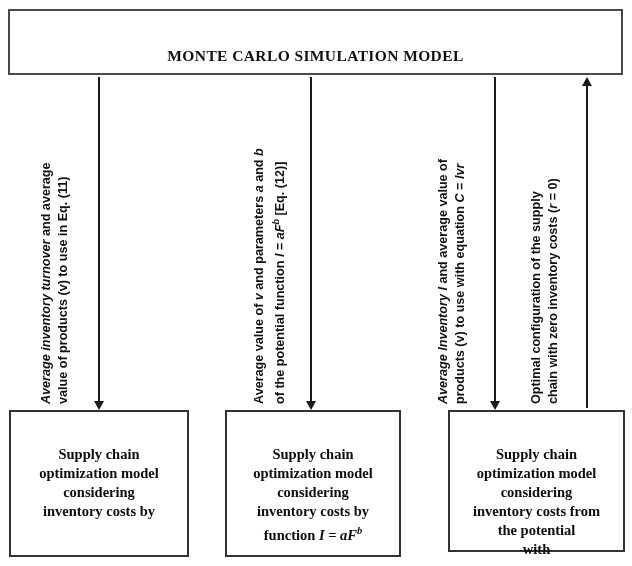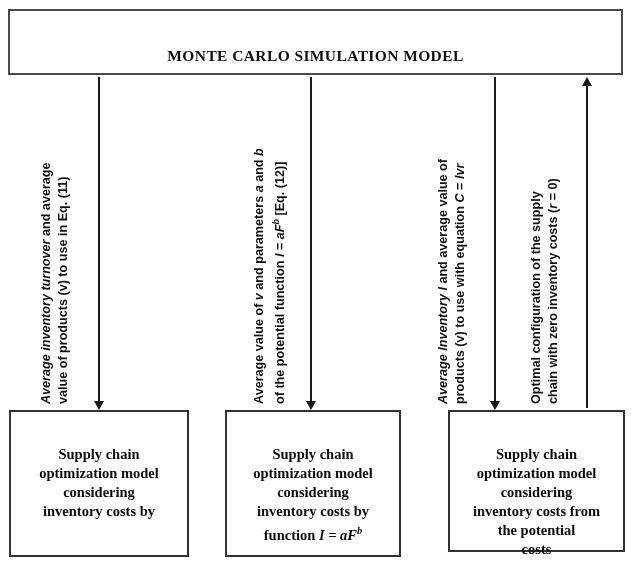--- a/index.html
+++ b/index.html
@@ -195,17 +195,17 @@
     </div>
   </div>
 
   <div class="proc-box" style="left:448px; top:410px; width:177px; height:142px;">
     <div class="proc-text">
       <div>Supply chain</div>
       <div>optimization model</div>
       <div>considering</div>
       <div>inventory costs from</div>
       <div>the potential</div>
-      <div>costs</div>
+      <div>with</div>
     </div>
   </div>
 
 </div>
 
 </body></html>

